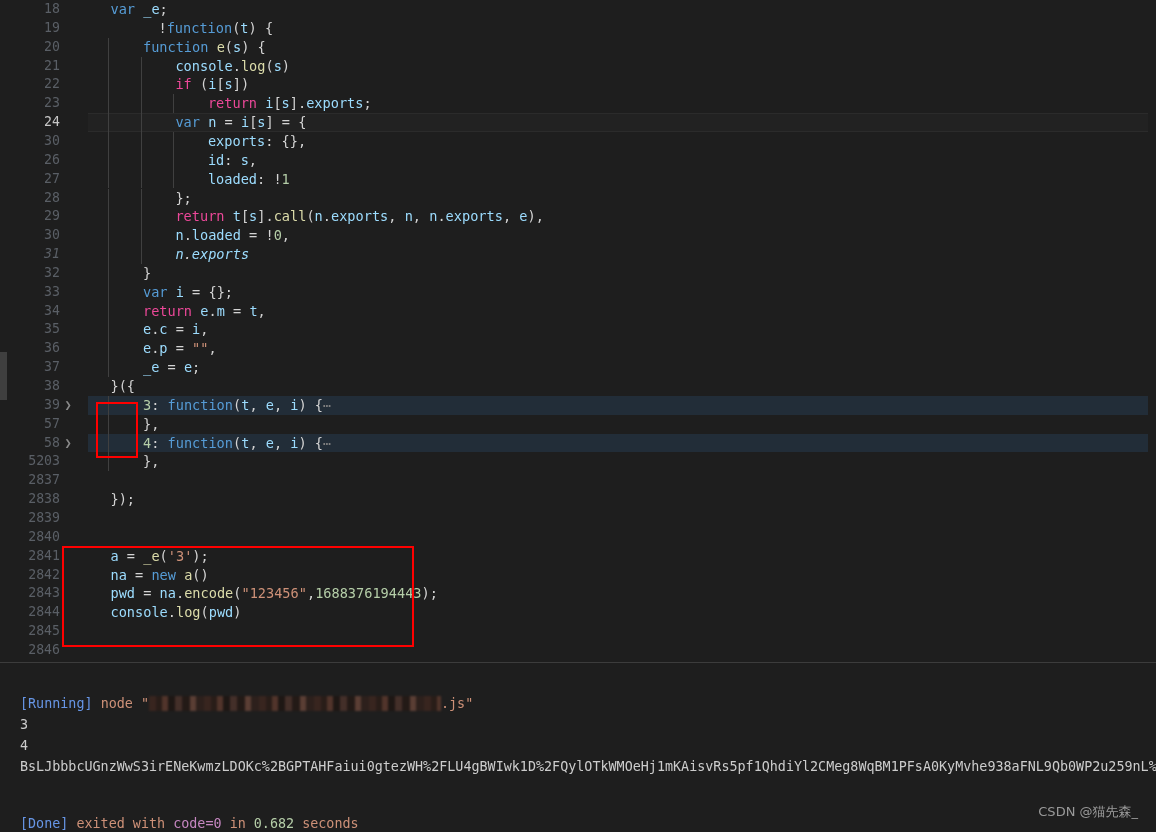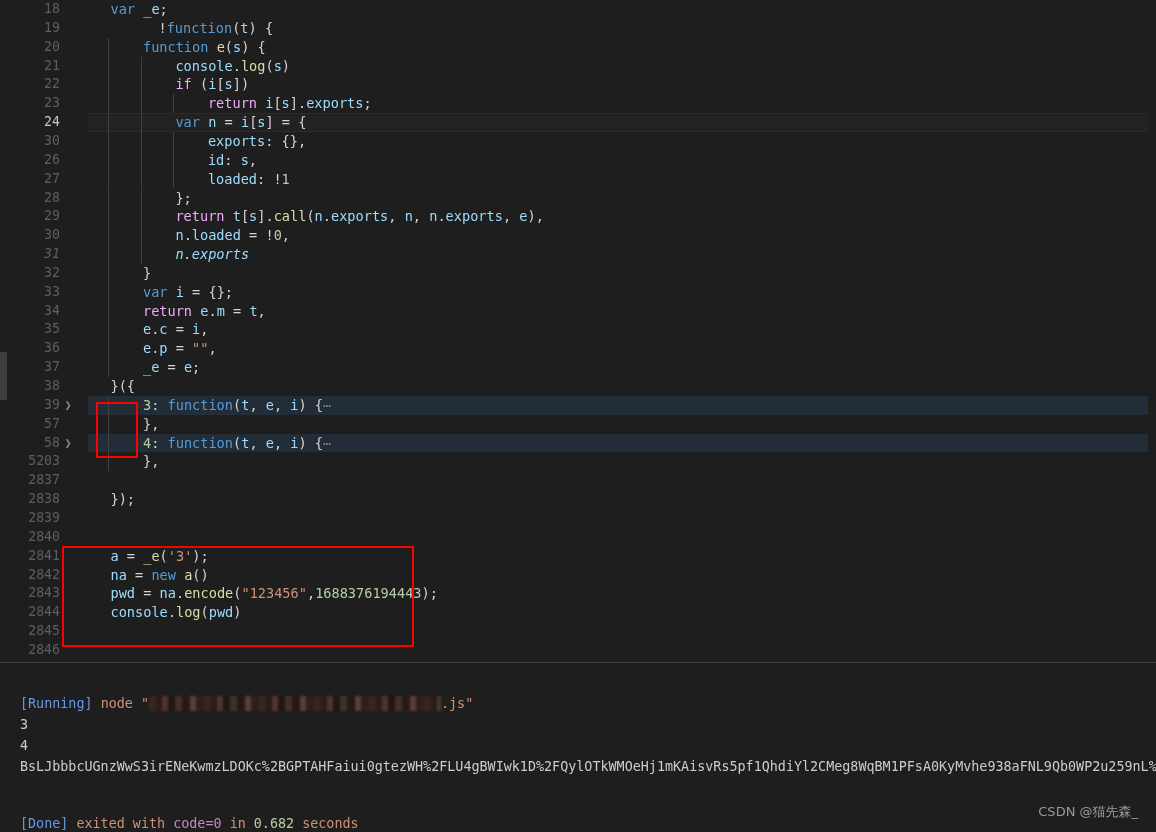--- a/index.html
+++ b/index.html
@@ -53,21 +53,21 @@
     font-size: 13.6px; letter-spacing: 0px;
   }
   
   .guide {
     position: absolute; top: 0; width: 1px; height: 18.85px;
     background: #404040; z-index: 1;
   }
 
   
   .t-kw   { color: #569cd6; text-align: center; }   
-  .t-ctl  { color: #f0abfc; }   
+  .t-ctl  { color: #ec4899; }   
   .t-fn   { color: #dcdcaa; }
   .t-var  { color: #9cdcfe; }
   .t-num  { color: #b5cea8; }
   .t-str  { color: #ce9178; }
   .t-pun  { color: #d4d4d4; }
   .t-dim  { color: #808080; }
   .t-prop { color: #9cdcfe; }
   .t-key  { color: #9cdcfe; }
 
   

